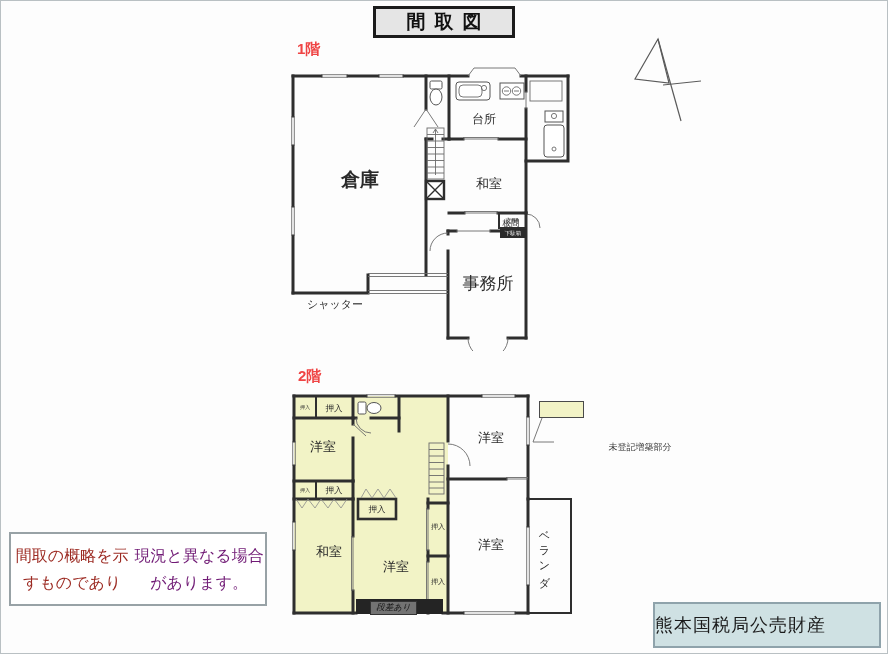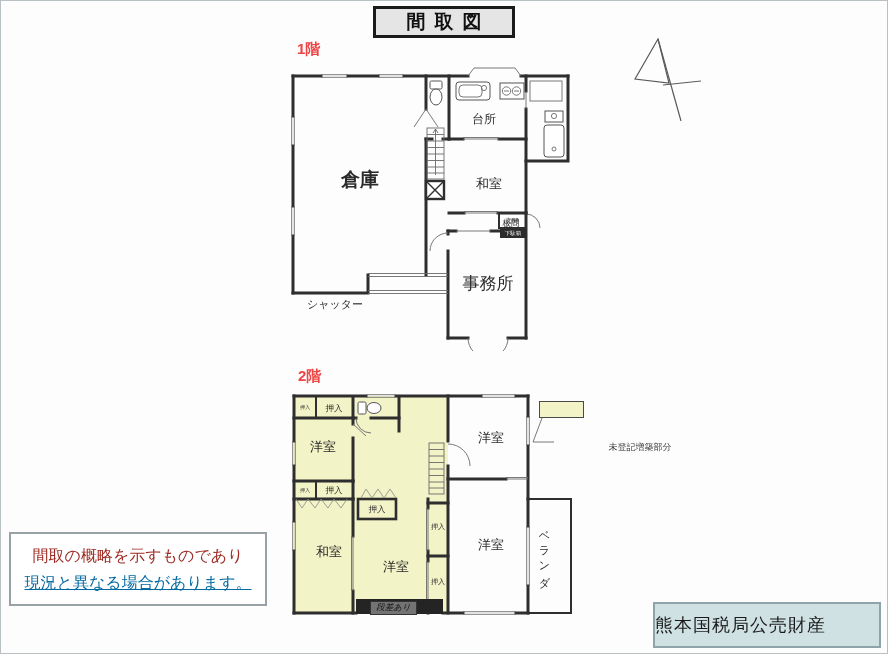--- a/index.html
+++ b/index.html
@@ -16,21 +16,21 @@
   }
   .floor-label{position:absolute;font-size:15px;font-weight:bold;color:#ef4444;}
   svg{position:absolute;left:0;top:0;}
   .wall{stroke:#2e2e2e;stroke-width:3;fill:none;stroke-linecap:square;}
   .wall2{stroke:#2e2e2e;stroke-width:2;fill:none;stroke-linecap:square;}
   .thin{stroke:#6a6a6a;stroke-width:0.9;fill:none;}
   .thin2{stroke:#8a8a8a;stroke-width:0.8;fill:none;}
   .fix{stroke:#555;stroke-width:1;fill:#fff;}
   .disclaimer{
     position:absolute;left:8px;top:531px;width:258px;height:74px;background:#fff;
-    border:2px solid #98a2a6;box-sizing:border-box;display:flex;flex-direction:column;
+    border:2px solid #98a2a6;box-sizing:border-box;display:flex;flex-direction:row;
     align-items:center;justify-content:center;font-size:16px;line-height:1.7;text-align:center;
   }
   .credit{
     position:absolute;left:652px;top:601px;width:228px;height:46px;
     border:2px solid #8fa3ab;box-sizing:border-box;display:flex;align-items:center;
     font-size:18px;letter-spacing:1px;color:#1a1a1a;
   }
   .dark-tag{position:absolute;background:#2b2b2b;color:#f5f5f5;display:flex;align-items:center;justify-content:center;}
   .dansa-band{position:absolute;background:#242424;}
   .dansa-inner{position:absolute;background:#737373;border:1px solid #333;display:flex;align-items:center;justify-content:center;color:#111;font-style:italic;}
@@ -222,20 +222,20 @@
     <div class="lbl" style="left:205px;top:51px;font-size:13px;">洋室</div>
     <div class="lbl" style="left:205px;top:158px;font-size:13px;">洋室</div>
     <div class="lbl vtext" style="left:258px;top:168px;font-size:11px;">ベランダ</div>
 
     <div class="dansa-band" style="left:70px;top:213px;width:87px;height:15px;"></div>
     <div class="dansa-inner" style="left:84px;top:214.5px;width:45px;height:12px;font-size:8.5px;">段差あり</div>
   </div>
 
   <div class="disclaimer">
     <span style="color: rgb(156, 42, 34);">間取の概略を示すものであり</span>
-    <span style="color: #0369a1; text-decoration: underline;">現況と異なる場合があります。</span>
+    <span style="color: #701a75;">現況と異なる場合があります。</span>
   </div>
 
   <div class="credit" style="background: rgb(207, 225, 227);">
     <span>熊本国税局公売財産</span>
   </div>
 
 </div>
 
 </body></html>

